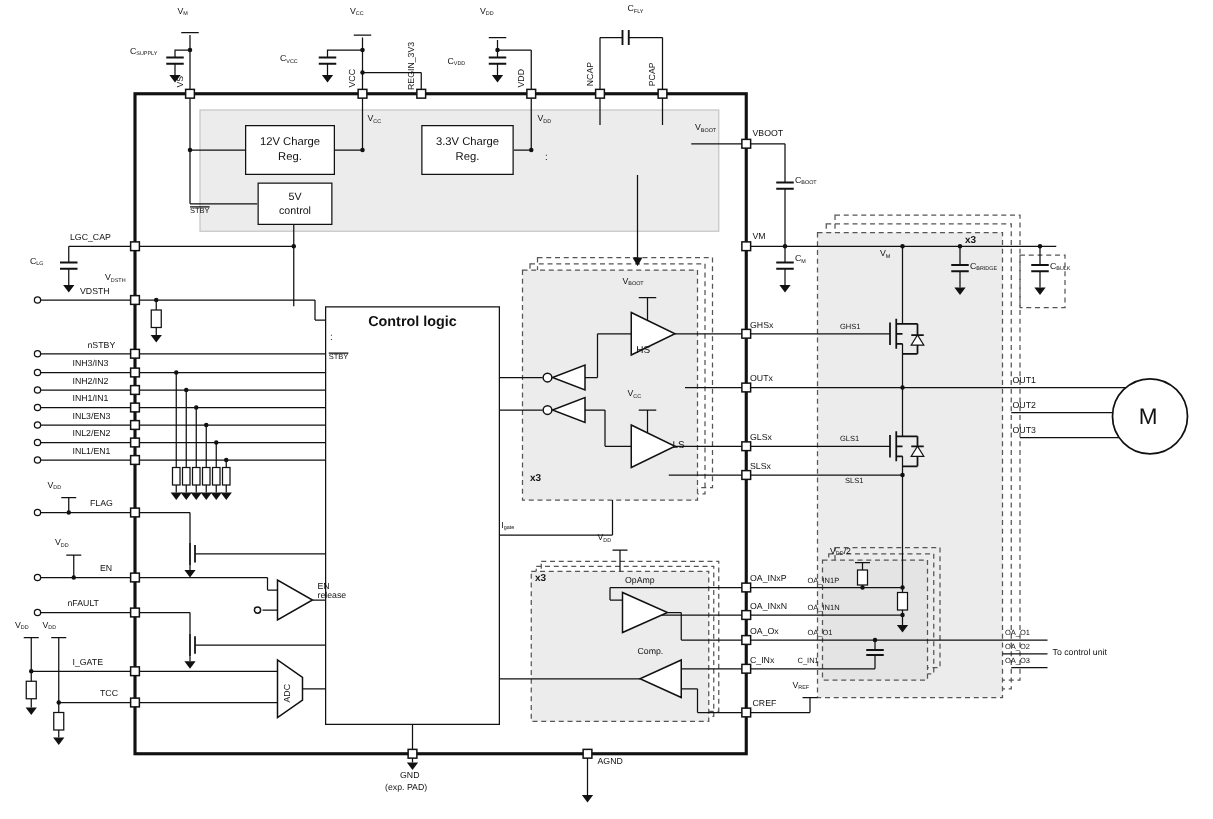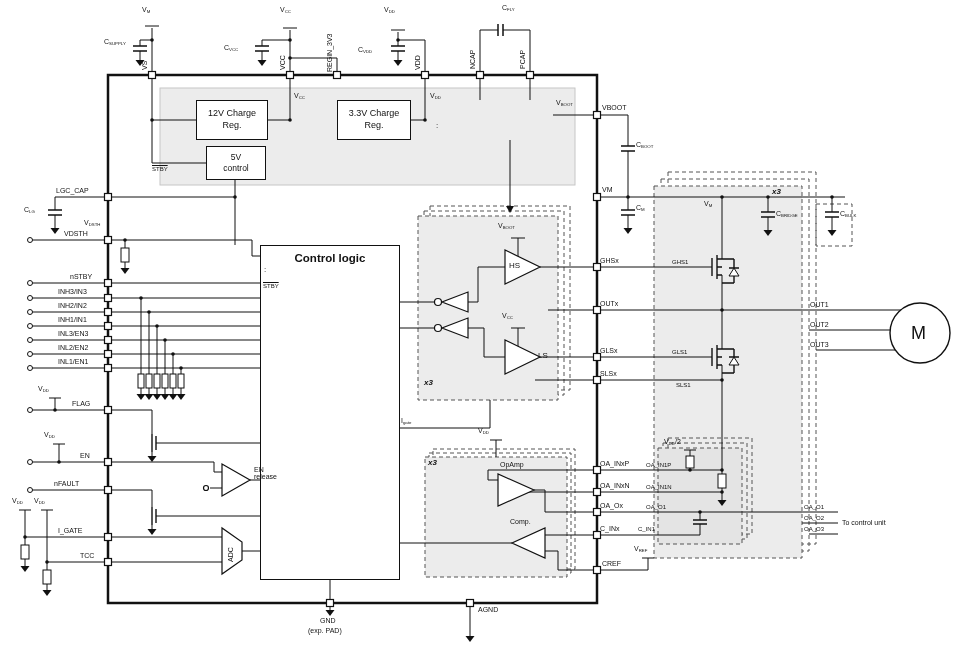--- a/index.html
+++ b/index.html
@@ -1,21 +1,21 @@
 <!DOCTYPE html>
 <html><head>
 <meta charset="utf-8">
 <style>
   html,body{margin:0;padding:0;background:#fff;}
   #root{position:relative;width:970px;height:655px;background:#fff;overflow:hidden;
         font-family:"Liberation Sans",sans-serif;color:#111;}
   svg{position:absolute;left:0;top:0;}
   .lb{position:absolute;font-family:"Liberation Sans",sans-serif;font-size:8px;color:#111;
       white-space:nowrap;line-height:1.05;}
-  .t7{font-size:7px}.t6{font-size:6px}.b{font-weight:bold}.i{font-style:italic}
+  .t7{font-size:7px}.t6{font-size:6px}.b{font-weight:bold}.i{}
   .ov{text-decoration:overline}
   sub{font-size:0.62em;vertical-align:-0.28em;letter-spacing:0;}
   .vl{transform-origin:0 0;transform:rotate(-90deg);font-size:7px;}
   .blk{position:absolute;background:#fff;border:1.2px solid #111;box-sizing:border-box;
        display:flex;flex-direction:column;align-items:center;justify-content:center;
        font-size:9px;text-align:center;line-height:1.3;}
   .ctl{justify-content:flex-start;padding-top:5px;border-width:1.6px;}
   .title{font-weight:bold;font-size:11.5px;}
   .motor{position:absolute;font-size:18px;font-family:"Liberation Sans",sans-serif;}
 </style>
@@ -326,21 +326,21 @@
 <div class="lb t6" style="left:672px;top:259px">GHS1</div>
 <div class="lb t6" style="left:672px;top:349px">GLS1</div>
 <div class="lb t6" style="left:676px;top:382px">SLS1</div>
 <div class="lb t7" style="left:810px;top:301px">OUT1</div>
 <div class="lb t7" style="left:810px;top:321px">OUT2</div>
 <div class="lb t7" style="left:810px;top:341px">OUT3</div>
 <div class="motor" style="left:911px;top:323px">M</div>
 
 <div class="lb b i" style="left:424px;top:379px">x3</div>
 <div class="lb t7" style="left:498px;top:222px"><span>V</span><sub>BOOT</sub></div>
-<div class="lb" style="left:509px;top:262px">HS</div>
+<div class="lb" style="left:509px;top:276px">HS</div>
 <div class="lb t7" style="left:502px;top:312px"><span>V</span><sub>CC</sub></div>
 <div class="lb" style="left:538px;top:352px">LS</div>
 <div class="lb t7" style="left:401px;top:417px"><span>I</span><sub>gate</sub></div>
 
 <div class="lb b i" style="left:428px;top:459px">x3</div>
 <div class="lb t7" style="left:500px;top:461px">OpAmp</div>
 <div class="lb t7" style="left:510px;top:518px">Comp.</div>
 <div class="lb t7" style="left:478px;top:427px"><span>V</span><sub>DD</sub></div>
 <div class="lb t7" style="left:600px;top:460px">OA_INxP</div>
 <div class="lb t7" style="left:600px;top:482px">OA_INxN</div>

